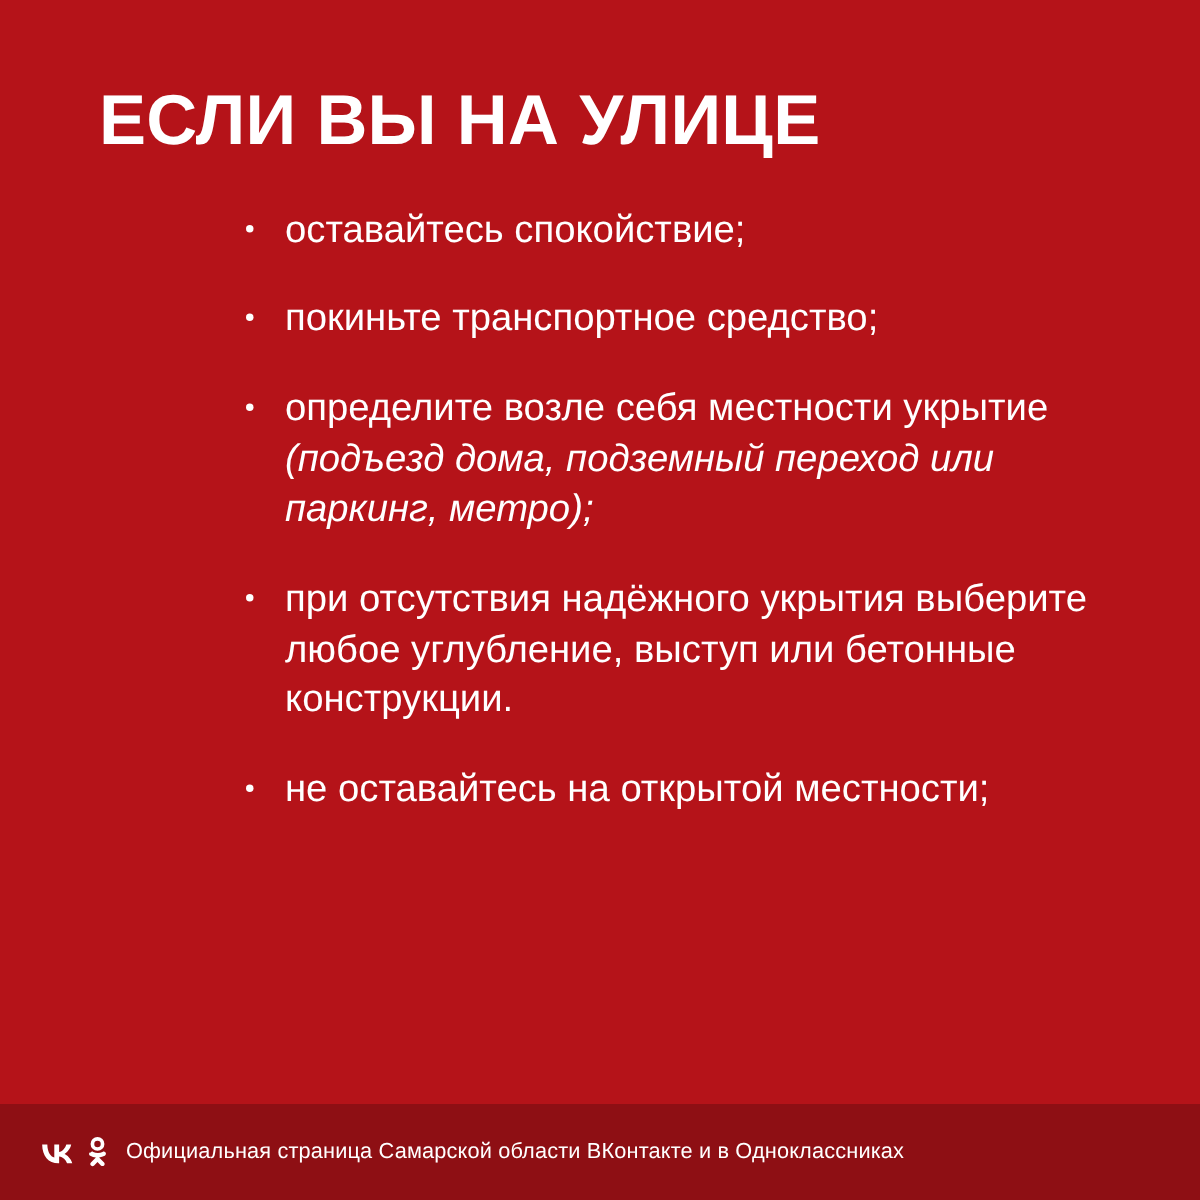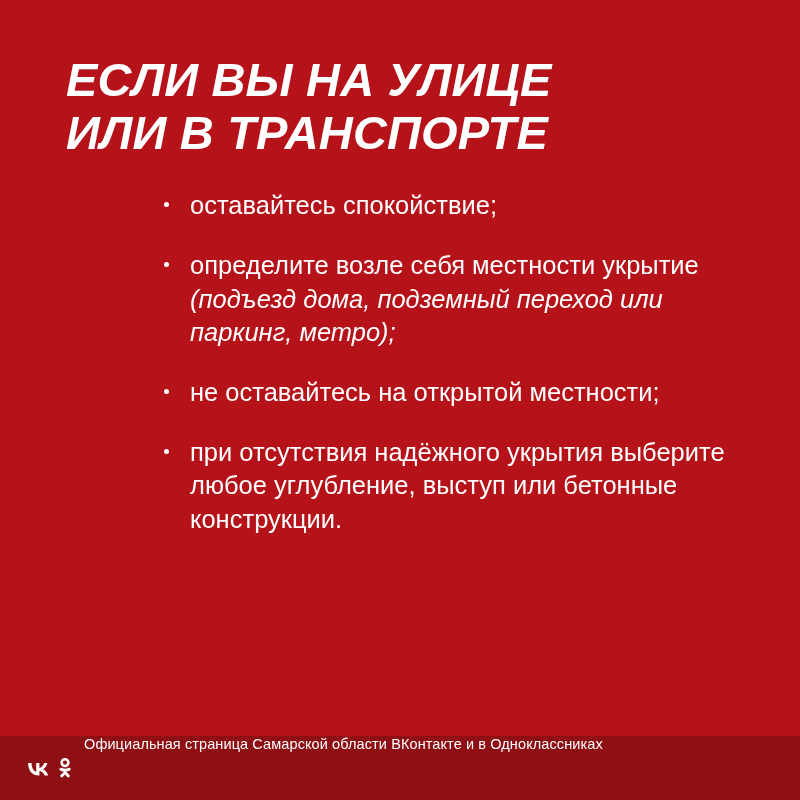--- a/index.html
+++ b/index.html
@@ -25,21 +25,20 @@
   .title {
     margin: 0;
     padding: 54px 50px 0 66px;
     color: #ffffff;
     font-weight: bold;
     font-size: 47px;
     line-height: 1.12;
     letter-spacing: 0.2px;
     text-transform: uppercase;
     font-stretch: condensed;
-    font-style: italic;
   }
   .title-line {
     display: block;
     white-space: nowrap;
   }
   .list {
     margin: 0;
     padding: 30px 60px 0 160px;
     list-style: none;
     flex: 1 1 auto;
@@ -68,20 +67,21 @@
     margin-top: 42px;
   }
   .footer {
     position: absolute;
     left: 0;
     right: 0;
     bottom: 0;
     height: 64px;
     background: #8e0f14;
     display: flex;
+    align-items: center;
     padding-left: 26px;
     box-sizing: border-box;
   }
   .footer-icons {
     display: flex;
     align-items: center;
     gap: 7px;
     margin-right: 11px;
   }
   .vk-icon {
@@ -101,35 +101,37 @@
     white-space: nowrap;
   }
 </style>
 </head>
 <body>
 
 <div class="poster">
 
   <h1 class="title">
     <span class="title-line">ЕСЛИ ВЫ НА УЛИЦЕ</span>
-    <span class="title-line">ИЛИ В ТРАНСПОРТЕ</span>
   </h1>
 
   <ul class="list">
     <li class="list-item">
       <span>оставайтесь спокойствие;</span>
     </li>
     <li class="list-item">
+      <span>покиньте транспортное средство;</span>
+    </li>
+    <li class="list-item">
       <span>определите возле себя местности укрытие </span><em>(подъезд дома, подземный переход или паркинг, метро);</em>
     </li>
     <li class="list-item">
-      <span>не оставайтесь на открытой местности;</span>
+      <span>при отсутствия надёжного укрытия выберите любое углубление, выступ или бетонные конструкции.</span>
     </li>
     <li class="list-item">
-      <span>при отсутствия надёжного укрытия выберите любое углубление, выступ или бетонные конструкции.</span>
+      <span>не оставайтесь на открытой местности;</span>
     </li>
   </ul>
 
   <div class="footer">
     <div class="footer-icons">
       <span>
         <svg class="vk-icon" viewBox="0 0 32 20" xmlns="http://www.w3.org/2000/svg" aria-hidden="true">
           <path fill="#ffffff" d="M17.3 19.4c-9.1 0-14.3-6.3-14.5-16.7h4.6c.1 7.7 3.5 10.9 6.2 11.6V2.7h4.3v6.6c2.7-.3 5.5-3.4 6.4-6.6h4.3c-.7 4-3.7 7.1-5.9 8.4 2.2 1 5.6 3.7 6.9 8.3h-4.7c-1-3.2-3.6-5.7-7-6.1v6.1h-.6z"></path>
         </svg>
       </span>

